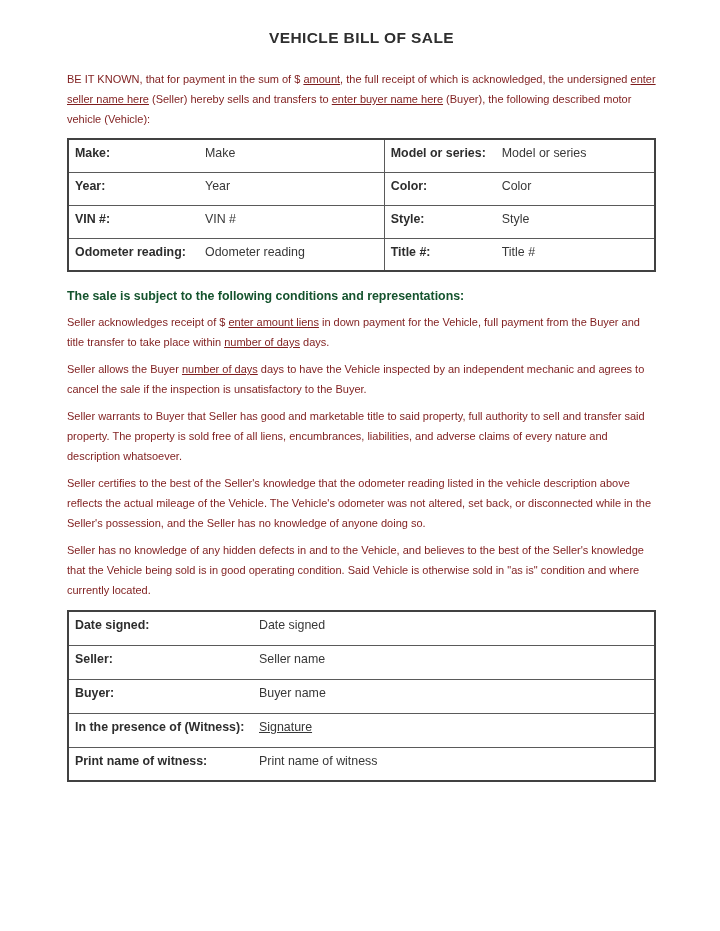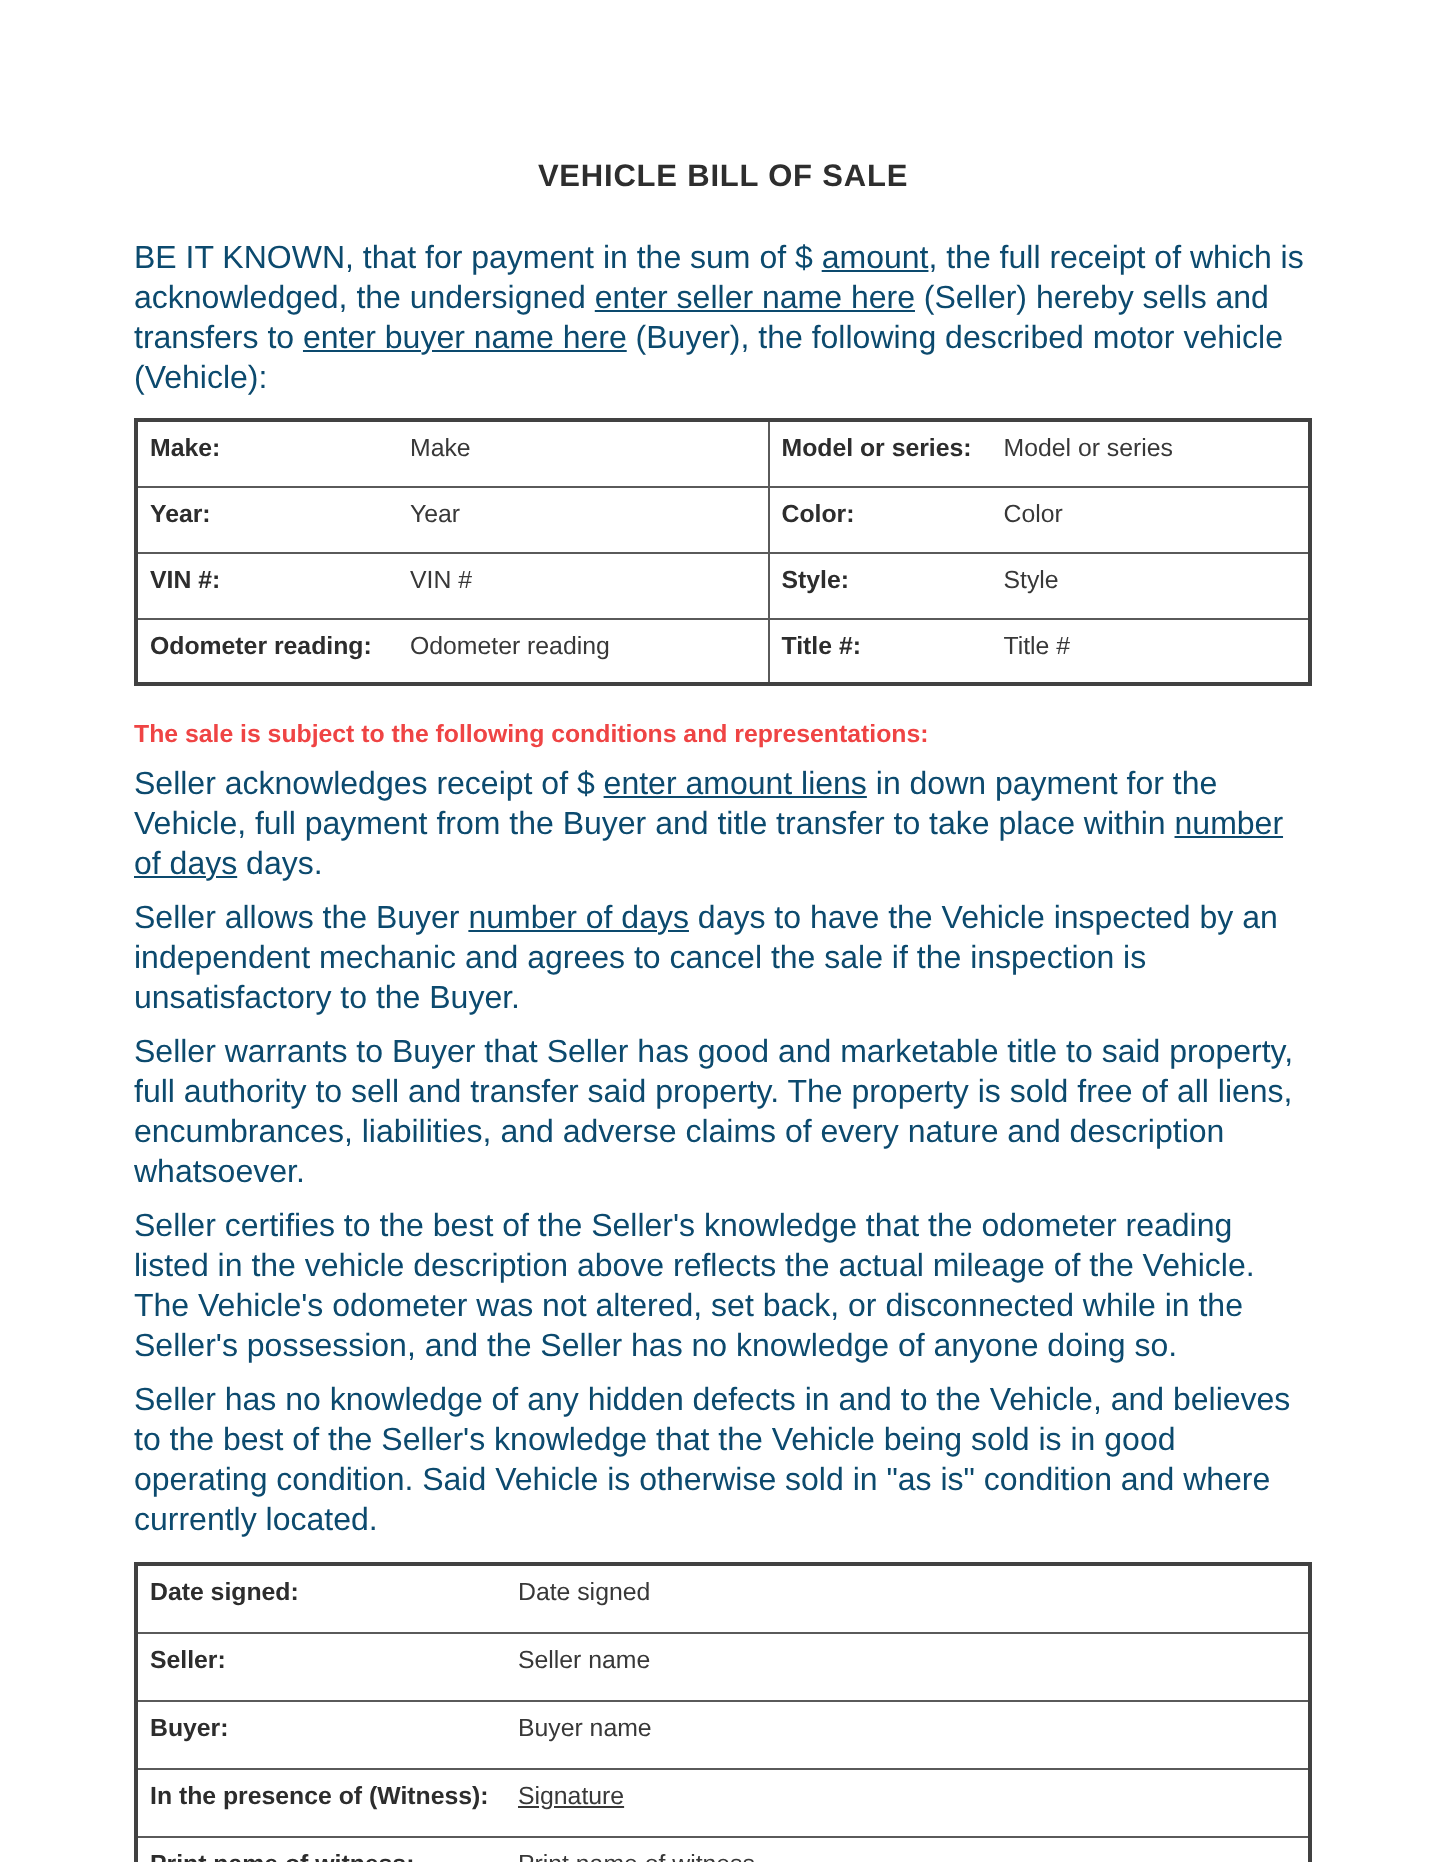--- a/index.html
+++ b/index.html
@@ -3,36 +3,36 @@
 <meta charset="utf-8">
 <style>
   * { margin: 0; padding: 0; box-sizing: border-box; }
   html, body { background: #ffffff; }
   .page {
     width: 568px;
     height: 931px;
     background: #ffffff;
     font-family: "Liberation Sans", "DejaVu Sans", sans-serif;
     color: #333333;
-    padding: 80px 65px 0 67px;
+    padding: 29px 65px 0 67px;
     position: relative;
   }
   .content { width: 589px; }
   h1.doc-title {
     font-size: 15.5px;
     font-weight: bold;
     color: #2e2e2e;
     text-align: center;
     letter-spacing: 0.4px;
     margin-bottom: 22px;
   }
   p.body-text {
-    font-size: 16px;
+    font-size: 11px;
     line-height: 20px;
-    color: #0c4a6e;
+    color: #7f1d1d;
     margin-bottom: 7px;
   }
   p.intro { margin-bottom: 9px; }
   .u { text-decoration: underline; }
   table.doc-table {
     width: 100%;
     border-collapse: collapse;
     border: 2px solid #414141;
     margin-bottom: 14px;
   }
@@ -49,21 +49,21 @@
     font-weight: bold;
     color: #2d2d2d;
   }
   .veh-left .cell-label { width: 130px; }
   .veh-right .cell-label { width: 111px; }
   .sig-label { width: 184px; }
   table.vehicle { margin-top: 0; border-radius: 24px; }
   h2.conditions-heading {
     font-size: 12.4px;
     font-weight: bold;
-    color: #ef4444;
+    color: #14532d;
     line-height: 20px;
     margin-bottom: 6px;
   }
   table.signature { margin-top: 10px; border-radius: 10px; }
   table.signature td { height: 34px; }
 </style>
 </head>
 <body>
 
 <div class="page">

